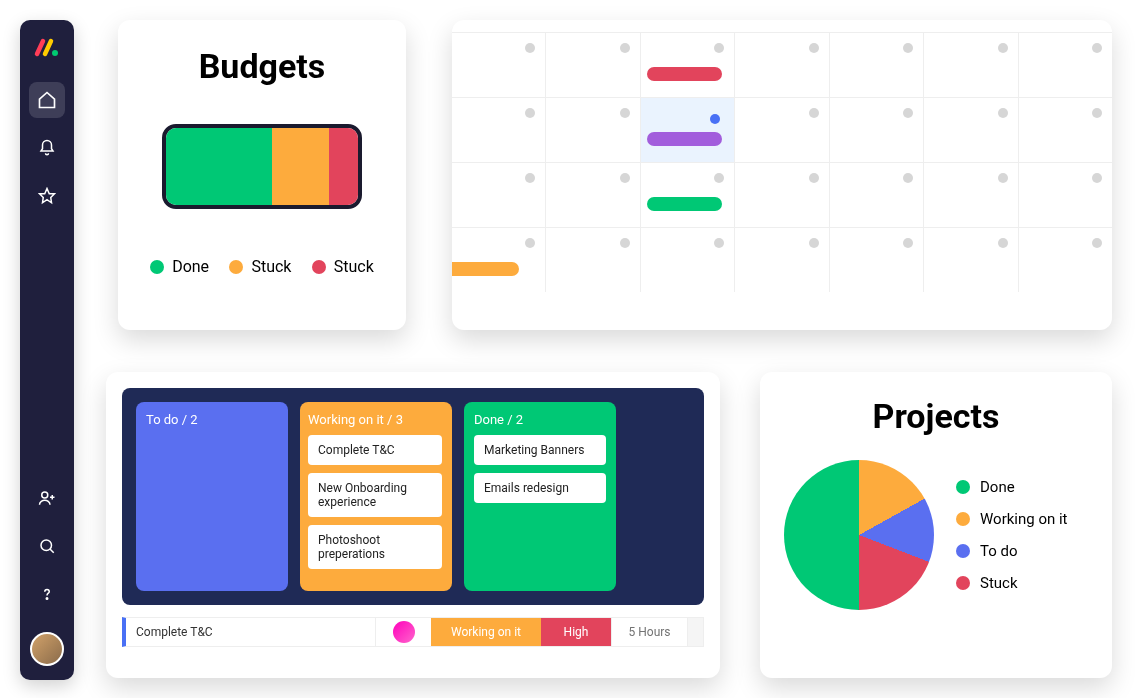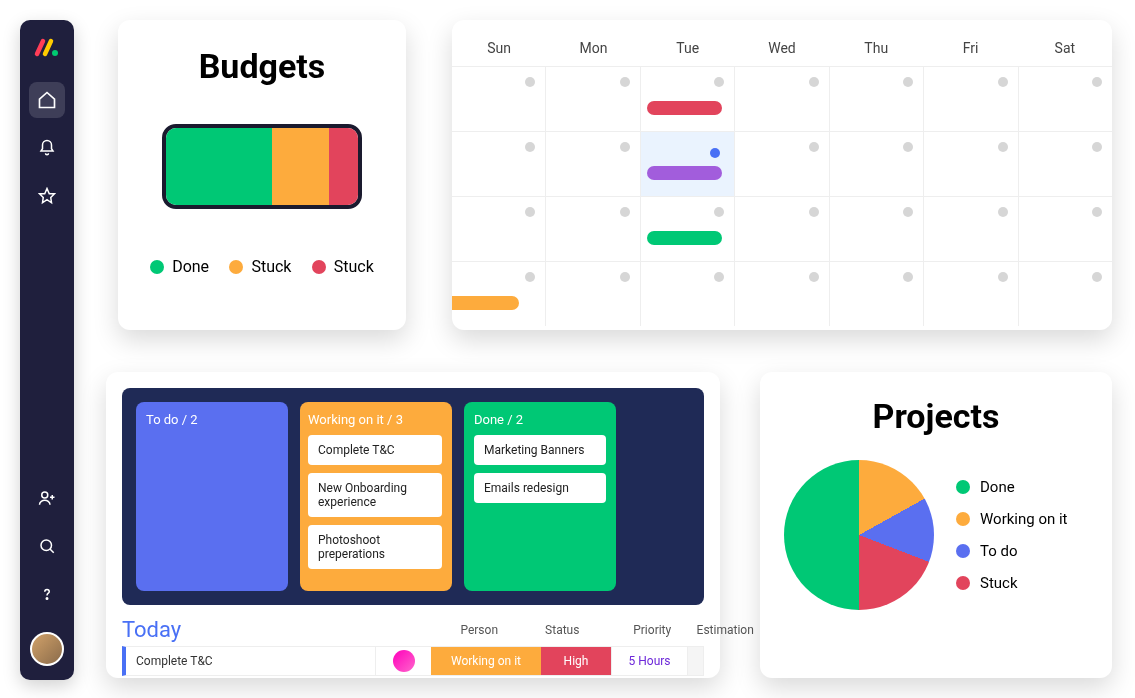--- a/index.html
+++ b/index.html
@@ -119,21 +119,21 @@
 .today-row {
   display:flex; align-items:stretch; font-size:12px; color:#333;
   border:1px solid #eee; border-left:4px solid #4970f5; margin-top:4px;
   height:30px;
 }
 .today-row .name{ flex:1; padding:7px 10px; }
 .today-row .person{ width:56px; display:flex; align-items:center; justify-content:center; border-left:1px solid #eee;}
 .today-row .person .av{ width:22px;height:22px;border-radius:50%;background:linear-gradient(135deg,#f0b,#f6c); }
 .today-row .status{ width:110px; background:#fdab3d; color:#fff; display:flex;align-items:center;justify-content:center; }
 .today-row .priority{ width:70px; background:#e2445c; color:#fff; display:flex;align-items:center;justify-content:center; }
-.today-row .estimation{ width:76px; display:flex;align-items:center;justify-content:center; border-left:1px solid #eee; color:#6d28d9; }
+.today-row .estimation{ width:76px; display:flex;align-items:center;justify-content:center; border-left:1px solid #eee; color:#737373; }
 .today-row .tail{ width:16px; border-left:1px solid #eee; background:#f5f5f5; }
 
 
 .projects { left: 760px; top: 372px; width: 352px; height: 306px; padding: 24px; }
 .projects h2 { font-size:34px; font-weight:700; text-align:center; margin-bottom:24px; }
 .projects .body { display:flex; align-items:center; gap:22px; }
 .pie { width:150px; height:150px; border-radius:50%; position:relative; }
 .projects .leg { display:flex; flex-direction:column; gap:14px; font-size:15px; }
 .projects .leg .item{ display:flex; align-items:center; gap:10px; }
 .projects .leg .dot{ width:14px;height:14px;border-radius:50%; }
@@ -207,29 +207,20 @@
         <span>Stuck</span>
       </div>
     <div class="item">
         <span class="dot" style="background:#e2445c"></span>
         <span>Stuck</span>
       </div>
   </div>
 </div>
 
 <div class="card calendar">
-  <div class="cal-header">
-    <div class="day">Sun</div>
-    <div class="day">Mon</div>
-    <div class="day">Tue</div>
-    <div class="day">Wed</div>
-    <div class="day">Thu</div>
-    <div class="day">Fri</div>
-    <div class="day">Sat</div>
-  </div>
   <div class="cal-grid">
     <div class="cal-row">
       <div class="cal-cell">
           <span class="cal-dot"></span>
         </div>
       <div class="cal-cell">
           <span class="cal-dot"></span>
         </div>
       <div class="cal-cell">
           <span class="cal-dot"></span>
@@ -334,35 +325,20 @@
       <div class="task"><span>New Onboarding experience</span></div>
       <div class="task"><span>Photoshoot preperations</span></div>
     </div>
     <div class="col done">
       <div class="col-title">Done / 2</div>
       <div class="task"><span>Marketing Banners</span></div>
       <div class="task"><span>Emails redesign</span></div>
     </div>
   </div>
   <div class="today-wrap">
-    <div style="display:flex; align-items:flex-end;">
-      <div class="today-title">Today</div>
-      <div class="today-head" style="margin-left:auto;">
-        <span>Person</span>
-        <span>Status</span>
-        <span>Priority</span>
-        <span>Estimation</span>
-        <span class="add">
-          <svg width="14" height="14" viewBox="0 0 24 24">
-              <circle cx="12" cy="12" r="10" fill="#222"></circle>
-              <path d="M12 7v10M7 12h10" stroke="#fff" stroke-width="2"></path>
-            </svg>
-        </span>
-      </div>
-    </div>
     <div class="today-row">
       <div class="name">Complete T&amp;C</div>
       <div class="person">
           <div class="av"></div>
         </div>
       <div class="status">Working on it</div>
       <div class="priority">High</div>
       <div class="estimation">5 Hours</div>
       <div class="tail"></div>
     </div>

